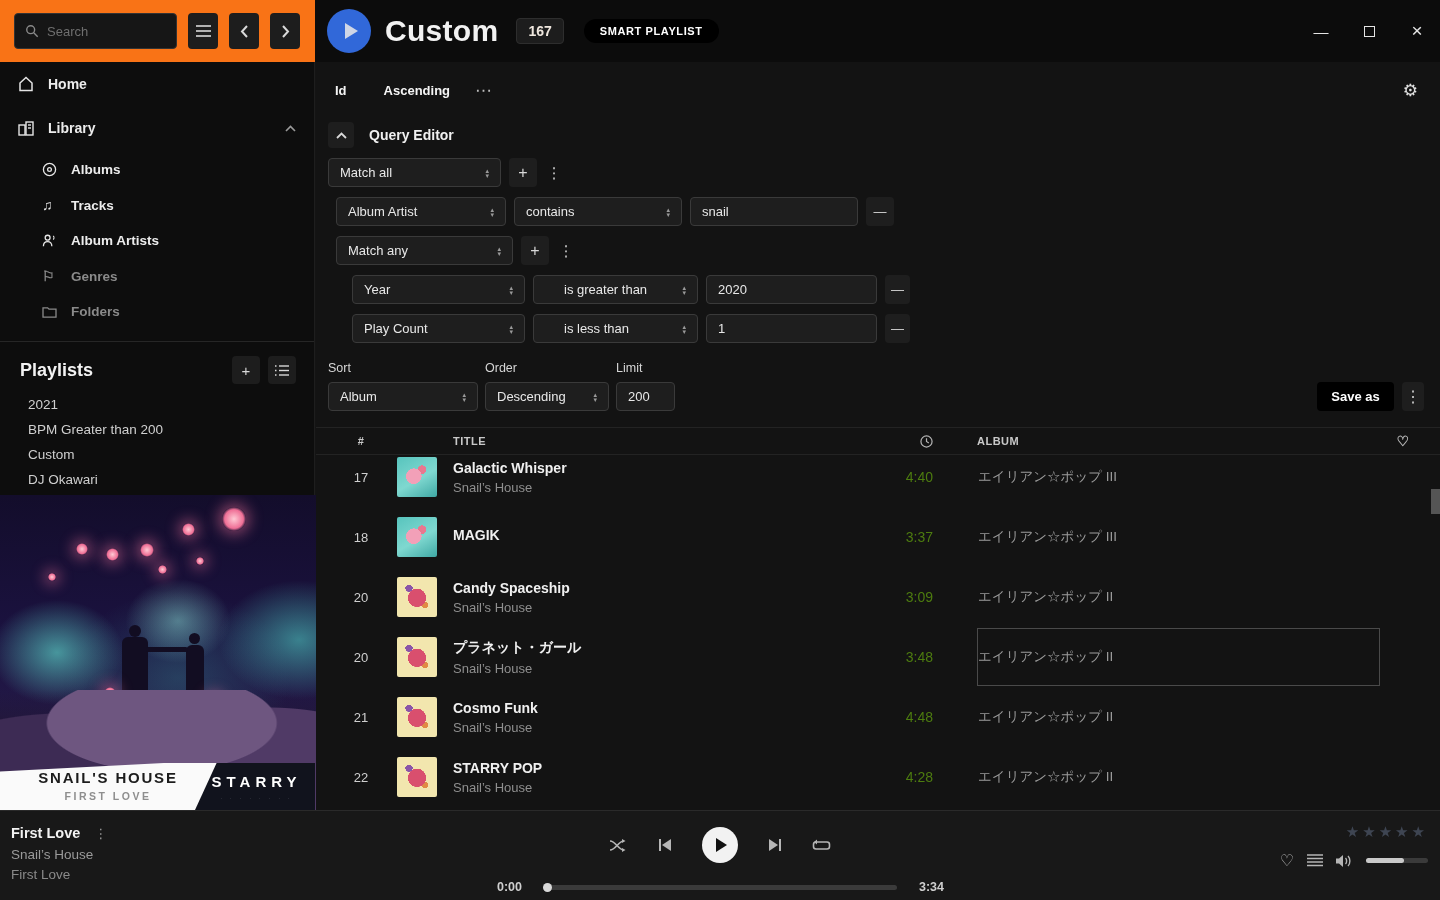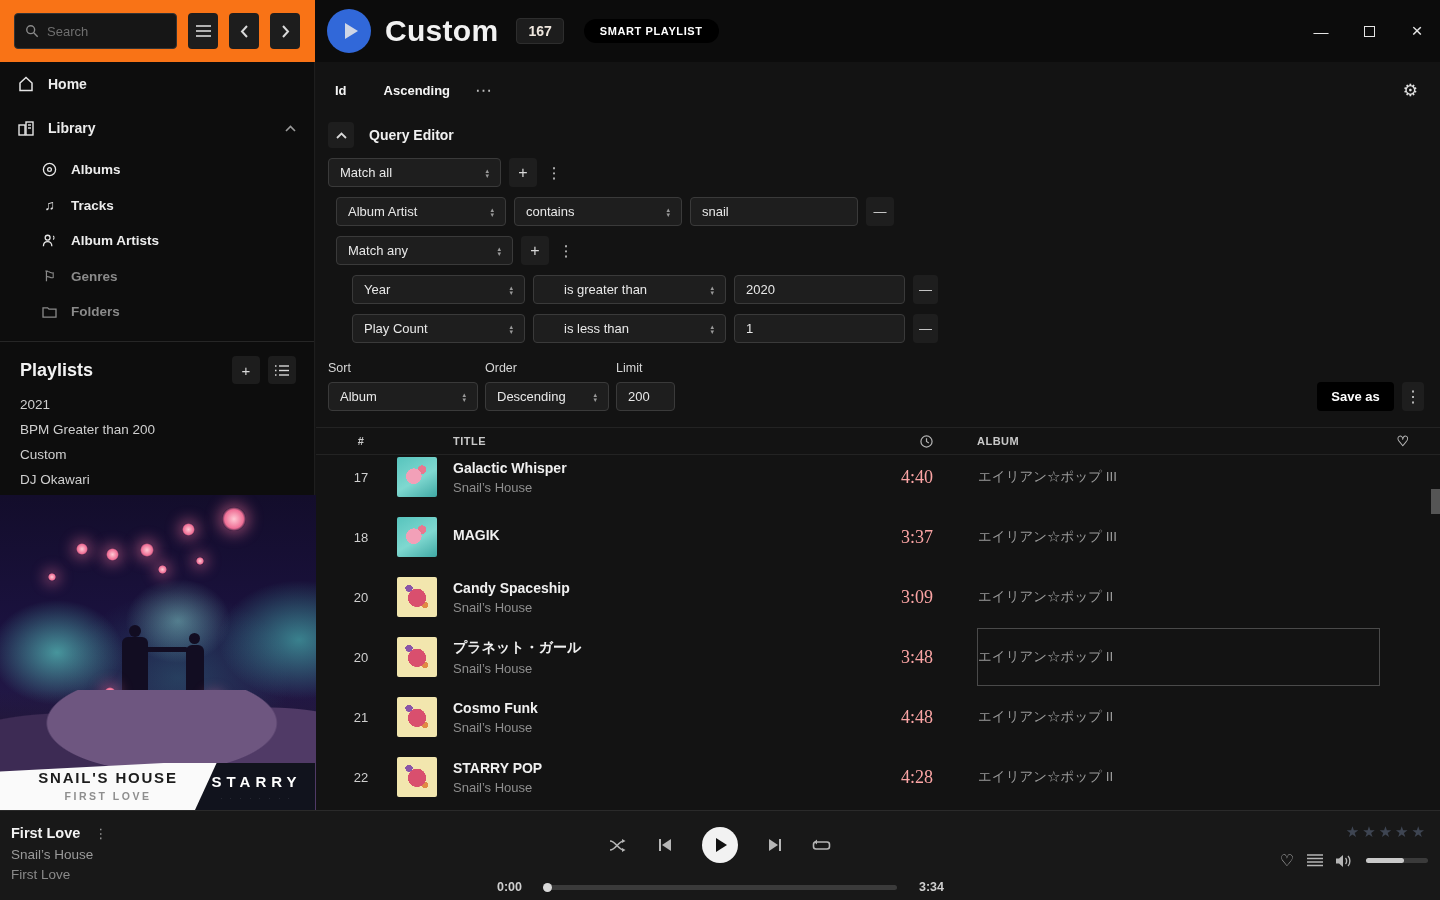--- a/index.html
+++ b/index.html
@@ -21,27 +21,27 @@
 
   
   .sidebar { position:absolute; left:0; top:62px; width:315px; bottom:90px; background:#0d0d0d; border-right:1px solid #1e1e1e; }
   .sidebar-top { position:absolute; left:0; top:-62px; width:315px; height:62px; background:#f97316; display:flex; align-items:center; padding:0 14px; gap:11px; }
   .search-box { flex:0 0 163px; height:36px; background:#161616; border:1px solid #333; border-radius:4px; display:flex; align-items:center; padding:0 10px; gap:8px; }
   .search-box input { background:transparent; border:none; outline:none; color:#d9d9d9; font-size:13px; width:110px; font-family:"Liberation Sans", sans-serif; }
   .search-box input::placeholder { color:#6f6f6f; }
   .sq-btn { width:30px; height:36px; background:#1d1d1d; border-radius:4px; display:flex; align-items:center; justify-content:center; cursor:pointer; }
   .nav-item { display:flex; align-items:center; gap:14px; padding:10px 18px; font-size:14px; font-weight:700; color:#ececec; cursor:pointer; position:relative; }
   .nav-item .spacer { flex:1; }
-  .nav-sub { padding-left:42px; font-size:13.5px;text-align:center; }
+  .nav-sub { padding-left:42px; font-size:13.5px; }
   .nav-dim { color:#8a8a8a; }
   .side-divider { border-top:1px solid #262626; margin:12px 0 6px; }
   .pl-head { display:flex; align-items:center; padding:8px 18px 8px 20px; }
   .pl-title { font-size:18px; font-weight:800; color:#f2f2f2; flex:1; }
   .pl-btn { width:28px; height:28px; background:#1d1d1d; border-radius:4px; display:flex; align-items:center; justify-content:center; margin-left:8px; color:#d9d9d9; font-size:15px; cursor:pointer; }
-  .pl-item { padding:5px 20px; font-size:13.5px; color:#cfcfcf; cursor:pointer; }
+  .pl-item { padding:5px 28px; font-size:13.5px; color:#cfcfcf; cursor:pointer; }
 
   
   .cover { position:absolute; left:0; bottom:0; width:356px; height:315px; overflow:hidden;
     background:
       radial-gradient(95px 75px at 16% 50%, rgba(94,219,205,.65), transparent 70%),
       radial-gradient(115px 85px at 84% 46%, rgba(78,203,193,.6), transparent 70%),
       radial-gradient(75px 60px at 50% 40%, rgba(150,240,228,.45), transparent 70%),
       radial-gradient(150px 115px at 50% 58%, rgba(58,158,158,.3), transparent 75%),
       linear-gradient(180deg,#130d2b 0%, #1b1240 45%, #231947 70%, #2a1c45 100%); }
   .lantern { position:absolute; border-radius:50%; background:radial-gradient(circle,#ffc9d4 0%, #ef6f96 55%, rgba(239,111,150,0) 75%); box-shadow:0 0 14px 4px rgba(255,120,160,.45); }
@@ -72,21 +72,21 @@
   .qe { padding-left:12px; }
   .qe-head { display:flex; align-items:center; margin-top:4px; }
   .qe-collapse { width:26px; height:26px; background:#1e1e1e; border-radius:4px; display:flex; align-items:center; justify-content:center; cursor:pointer; }
   .qe-title { font-size:14px; font-weight:700; margin-left:15px; color:#f0f0f0; }
   .qe-row { display:flex; align-items:center; gap:8px; margin-top:10px; }
   .sel { height:29px; background:#1e1e1e; border:1px solid #3a3a3a; border-radius:4px; display:flex; align-items:center; padding:0 11px; font-size:13px; color:#e8e8e8; cursor:pointer; }
   .sel .chev { margin-left:auto; display:flex; flex-direction:column; align-items:center; line-height:5px; font-size:7px; color:#9a9a9a; padding-left:10px; }
   .inp { height:29px; background:#1e1e1e; border:1px solid #3a3a3a; border-radius:4px; padding:0 11px; font-size:13px; color:#e8e8e8; outline:none; font-family:"Liberation Sans", sans-serif; }
   .btn-sq28 { width:28px; height:29px; background:#1e1e1e; border-radius:4px; display:flex; align-items:center; justify-content:center; color:#d9d9d9; font-size:16px; cursor:pointer; }
   .btn-dots { width:18px; height:29px; display:flex; align-items:center; justify-content:center; color:#cfcfcf; font-size:15px; cursor:pointer; }
-  .w172{width:173px;} .w170{width:170px;} .w168{width:168px;} .w177{width:177px;} .w165{width:193px;padding-left:30px;} .w171{width:171px;} .w150{width:150px;} .w124{width:124px;} .w77{width:59px;}
+  .w172{width:173px;} .w170{width:170px;} .w168{width:168px;} .w177{width:177px;} .w165{width:165px;padding-left:30px;} .w171{width:171px;} .w150{width:150px;} .w124{width:124px;} .w77{width:59px;}
   .ind1 { padding-left:8px; } .ind2 { padding-left:24px; }
 
   .sortrow { position:relative; display:flex; gap:7px; margin-top:18px; padding-left:12px; }
   .sortcol .lbl { font-size:12.5px; color:#d6d6d6; margin-bottom:7px; }
   .saveas { position:absolute; right:46px; bottom:0; width:77px; height:29px; background:#000000; border:none; border-radius:4px; color:#fff; font-size:13px; font-weight:700; cursor:pointer; font-family:"Liberation Sans", sans-serif; }
   .saveas-dots { position:absolute; right:16px; bottom:0; width:22px; height:29px; background:#1e1e1e; border-radius:4px; display:flex; align-items:center; justify-content:center; color:#cfcfcf; cursor:pointer; }
 
   
   .thead { display:flex; align-items:center; height:28px; margin-top:16px; border-top:1px solid #232323; border-bottom:1px solid #232323; font-size:11px; font-weight:700; letter-spacing:.5px; color:#c9c9c9; }
   .col-num { width:40px; text-align:center; flex:0 0 40px; margin-left:25px; }
@@ -97,21 +97,21 @@
   .col-fav { flex:0 0 46px; text-align:center; margin-right:14px; }
   .tlist { overflow:hidden; height:353px; }
   .trow { display:flex; align-items:center; height:60px; cursor:pointer; }
   .trow:first-child { margin-top:-8px; }
   .tnum { font-size:13px; color:#cfcfcf; }
   .tart { width:40px; height:40px; border-radius:2px; }
   .art-alien3 { background:radial-gradient(14px 14px at 42% 48%, #f2a0b8 0 55%, transparent 56%), radial-gradient(8px 8px at 62% 32%, #e8788f 0 55%, transparent 56%), linear-gradient(150deg,#57c4bd 0%, #7fd8d0 55%, #3fa8a4 100%); }
   .art-alien2 { background:radial-gradient(15px 15px at 50% 52%, #d94f6e 0 60%, transparent 61%), radial-gradient(6px 6px at 30% 28%, #8a55a8 0 60%, transparent 61%), radial-gradient(5px 5px at 70% 70%, #e08a45 0 60%, transparent 61%), #f2e6ae; }
   .ttitle { font-size:14px; font-weight:700; color:#f0f0f0; margin-bottom:4px; }
   .tartist { font-size:13px; color:#8f8f8f; }
-  .tdur { font-size:18px; color:#fca5a5;font-family:Liberation Serif, serif; }
+  .tdur { font-size:14px; color:#4d7c0f; }
   .talbum-text { font-size:13.5px; color:#9a9a9a; }
   .album-cell { display:flex; align-items:center; height:58px; border:1px solid transparent; }
   .album-cell.focused { border-color:#4a4a4a; }
   .scroll-thumb { position:absolute; right:0; top:427px; width:9px; height:25px; background:#555; }
 
   
   .playerbar { position:absolute; left:0; right:0; bottom:0; height:90px; background:#181818; border-top:1px solid #2a2a2a; }
   .pb-left { position:absolute; left:11px; top:14px; }
   .pb-track-row { display:flex; align-items:center; gap:14px; }
   .pb-track { font-size:14.5px; font-weight:700; color:#f2f2f2; }

